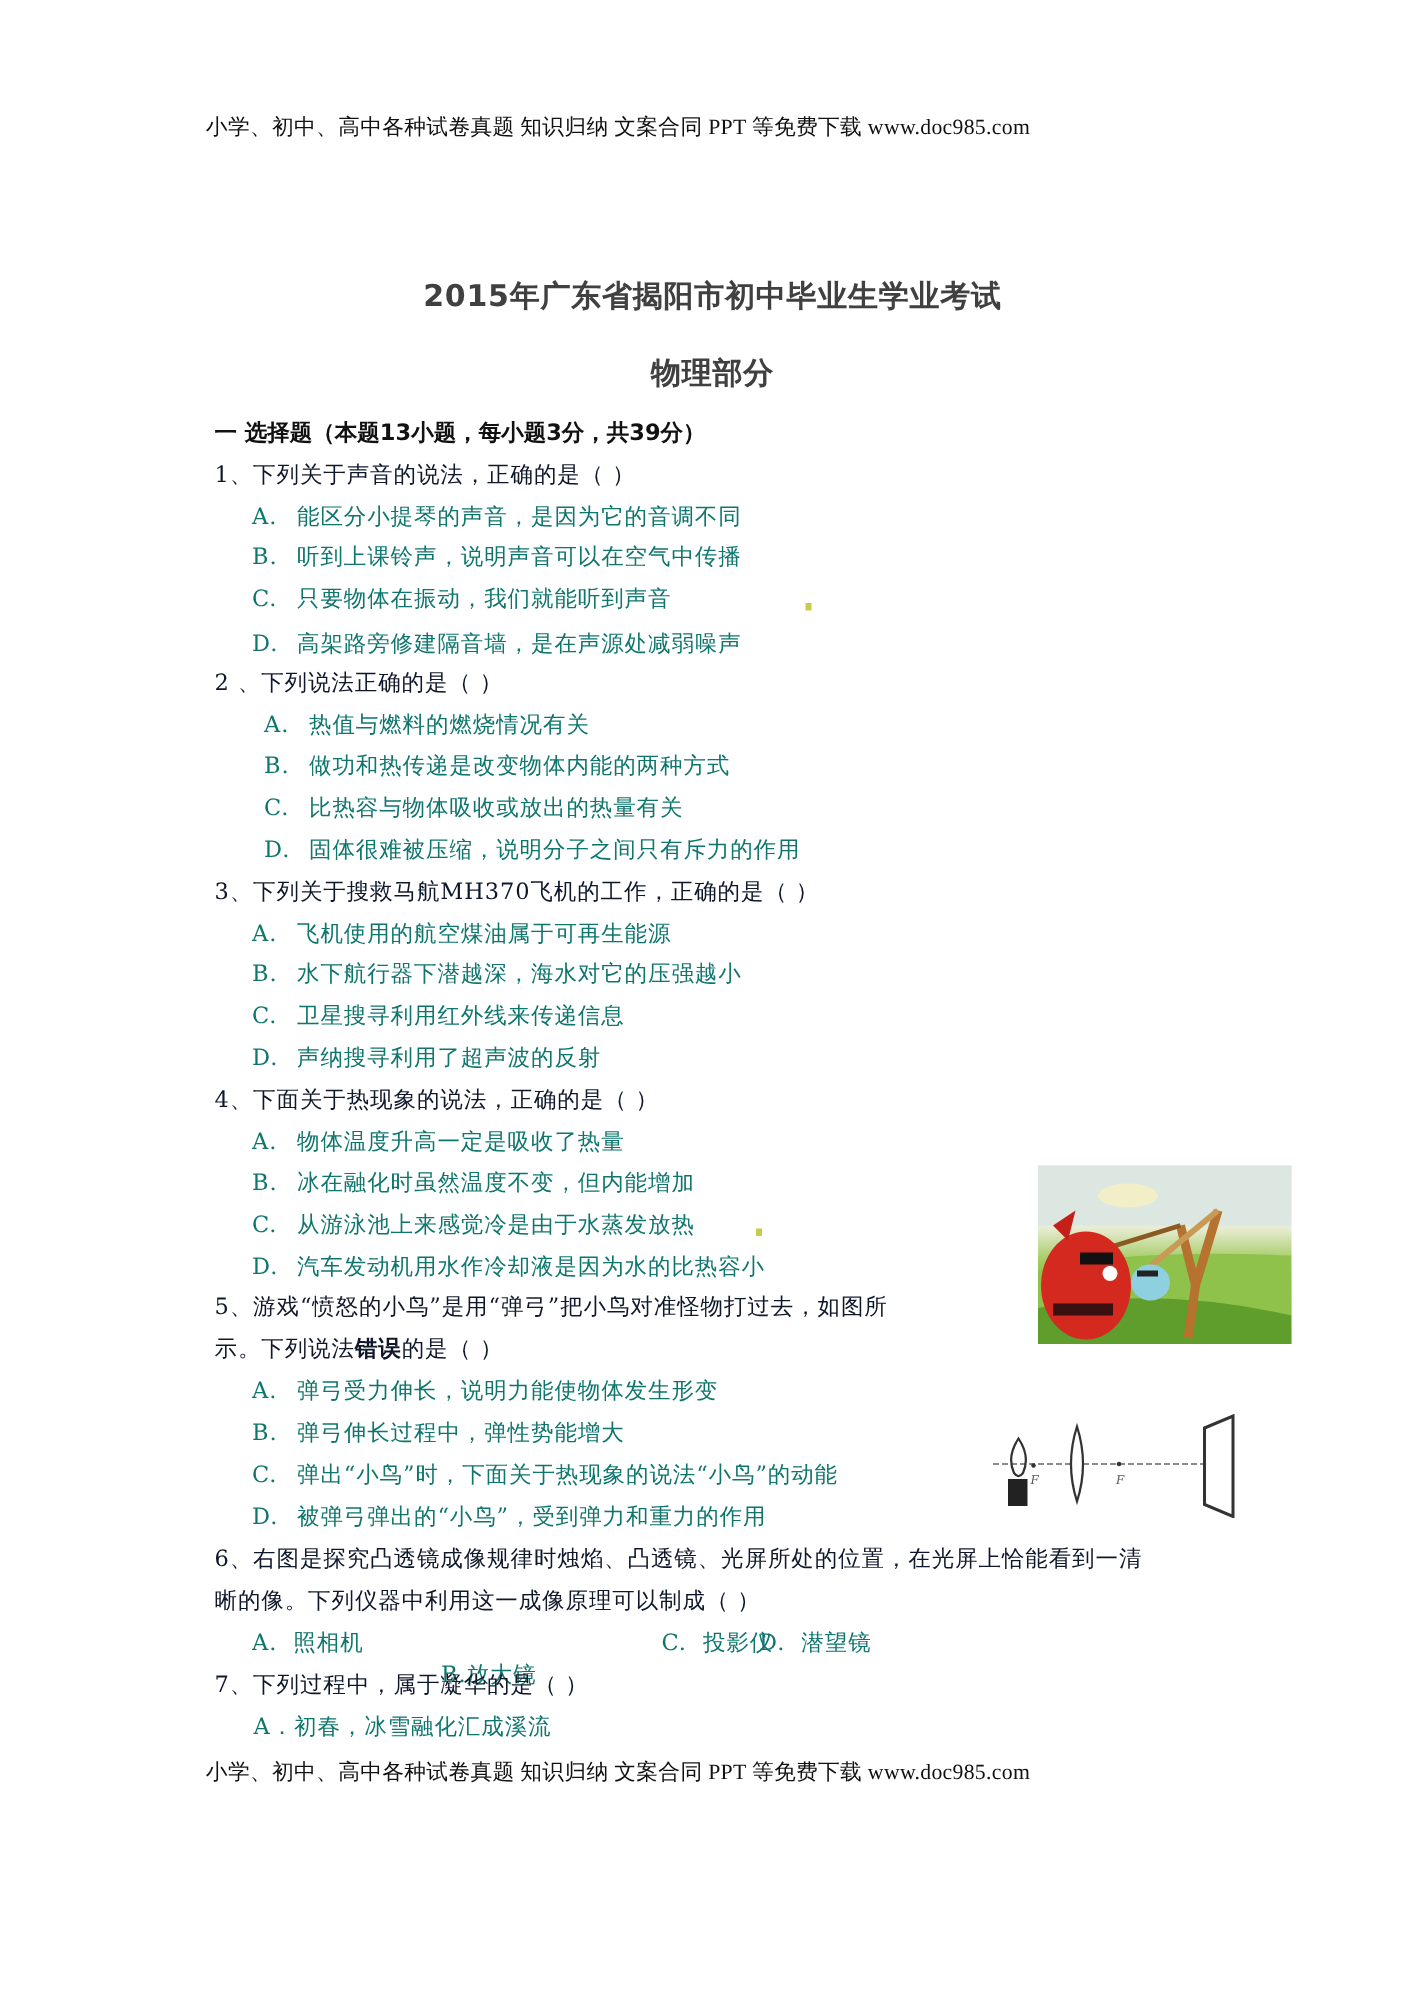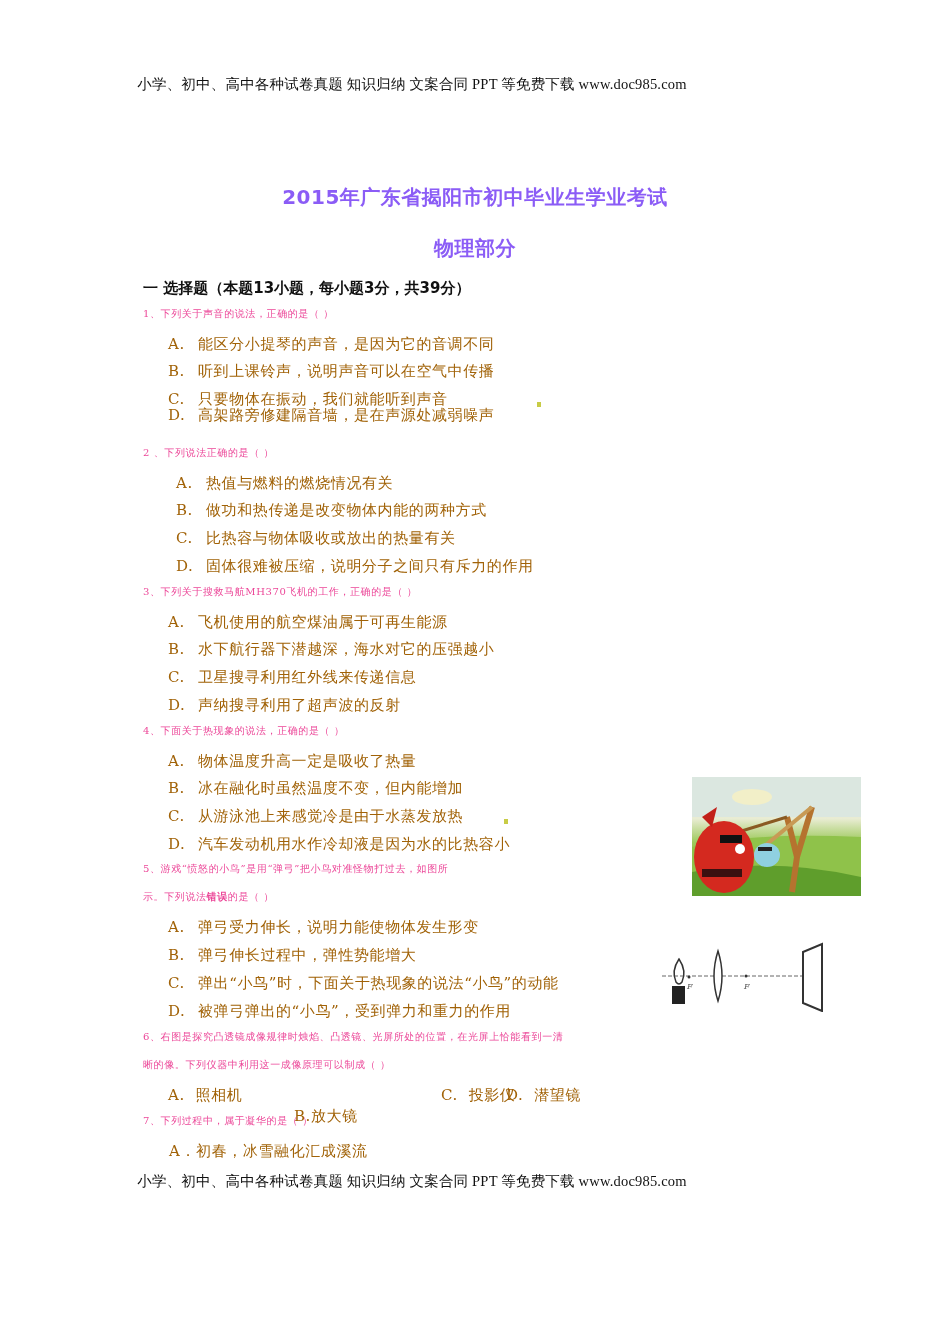--- a/index.html
+++ b/index.html
@@ -10,28 +10,28 @@
     }
     .abs { position: absolute; white-space: nowrap; }
     .banner {
       left: 0; width: 824px; text-align: center;
       font-family: "Liberation Serif", "DejaVu Serif", serif;
       font-size: 14.5px; color: #111111; letter-spacing: 0.2px;
     }
     .title {
       left: 0; width: 950px; text-align: center;
       font-family: "DejaVu Sans", "Liberation Sans", sans-serif;
-      font-weight: bold; color: #8b5cf6; font-size: 20px; letter-spacing: 0.5px;
+      font-weight: bold; color: #404040; font-size: 20px; letter-spacing: 0.5px;
     }
     .section {
       left: 143px; font-family: "DejaVu Sans", "Liberation Sans", sans-serif;
       font-weight: bold; font-size: 15px; color: #111;
     }
-    .q { left: 143px; font-size: 10px; color: #ec4899; letter-spacing: 0.6px; }
-    .opt { font-size: 15px; color: #a16207; letter-spacing: 0.6px; }
+    .q { left: 143px; font-size: 15px; color: #0f172a; letter-spacing: 0.6px; }
+    .opt { font-size: 15px; color: #0f766e; letter-spacing: 0.6px; }
     .opt .lbl { display: inline-block; width: 30px; }
     .bold { font-weight: bold; font-family: "DejaVu Sans", sans-serif; text-align: right; }
     .dot { position: absolute; width: 4px; height: 5px; background: #c8cc46; }
     .img-birds {
       left: 692px; top: 777px; width: 169px; height: 119px;
       background: linear-gradient(180deg, #cfe3d9 0%, #e9ecd3 35%, #9cc95a 55%, #6fa830 100%);
       overflow: hidden;
     }
     .img-lens { left: 660px; top: 937px; width: 170px; height: 75px; }
   </style>
@@ -42,21 +42,21 @@
 
 <div class="abs title" style="top:184px;">2015年广东省揭阳市初中毕业生学业考试</div>
 <div class="abs title" style="top:235px;">物理部分</div>
 
 <div class="abs section" style="top:279px;">一  选择题（本题13小题，每小题3分，共39分）</div>
 
 <div class="abs q" style="top:307px;">1、下列关于声音的说法，正确的是（     ）</div>
 <div class="abs opt" style="left:168px;top:335px;"><span class="lbl">A.</span><span>能区分小提琴的声音，是因为它的音调不同</span></div>
 <div class="abs opt" style="left:168px;top:362px;"><span class="lbl">B.</span><span>听到上课铃声，说明声音可以在空气中传播</span></div>
 <div class="abs opt" style="left:168px;top:390px;"><span class="lbl">C.</span><span>只要物体在振动，我们就能听到声音</span></div>
-<div class="abs opt" style="left:168px;top:406px;"><span class="lbl">D.</span><span>高架路旁修建隔音墙，是在声源处减弱噪声</span></div>
+<div class="abs opt" style="left:168px;top:420px;"><span class="lbl">D.</span><span>高架路旁修建隔音墙，是在声源处减弱噪声</span></div>
 <div class="dot" style="left:537px;top:402px;"></div>
 
 <div class="abs q" style="top:446px;">2 、下列说法正确的是（     ）</div>
 <div class="abs opt" style="left:176px;top:474px;"><span class="lbl">A.</span><span>热值与燃料的燃烧情况有关</span></div>
 <div class="abs opt" style="left:176px;top:501px;"><span class="lbl">B.</span><span>做功和热传递是改变物体内能的两种方式</span></div>
 <div class="abs opt" style="left:176px;top:529px;"><span class="lbl">C.</span><span>比热容与物体吸收或放出的热量有关</span></div>
 <div class="abs opt" style="left:176px;top:557px;"><span class="lbl">D.</span><span>固体很难被压缩，说明分子之间只有斥力的作用</span></div>
 
 <div class="abs q" style="top:585px;">3、下列关于搜救马航MH370飞机的工作，正确的是（     ）</div>
 <div class="abs opt" style="left:168px;top:613px;"><span class="lbl">A.</span><span>飞机使用的航空煤油属于可再生能源</span></div>

